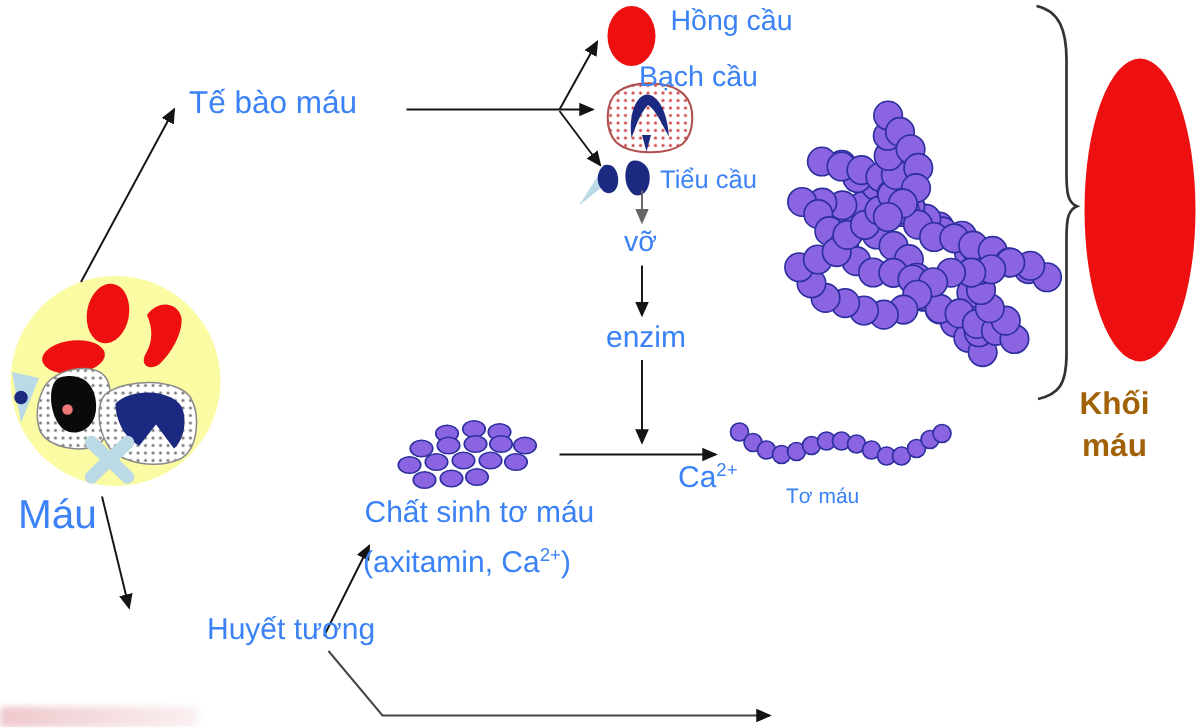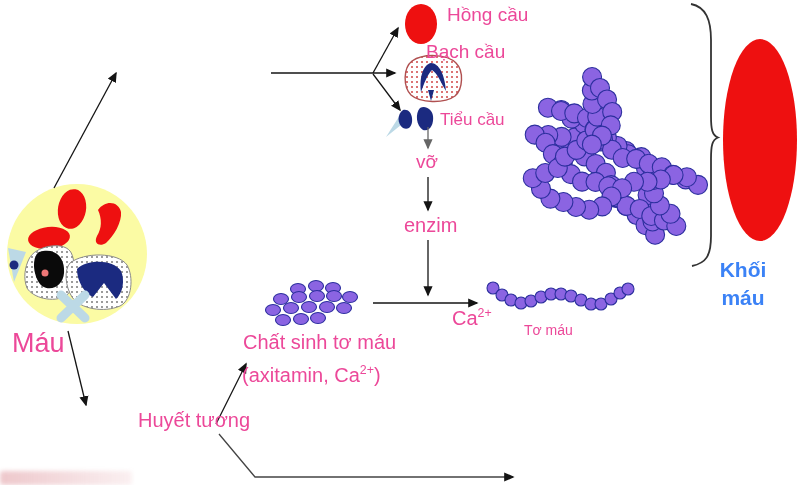--- a/index.html
+++ b/index.html
@@ -2,27 +2,27 @@
 <html style="--purple: #8b64e2; --red: #ee1010; --yellow: #fbfba4; --navy: #1b2a80; --lblue: #bcd9e6; --arrow: #141414;"><head>
 <meta charset="utf-8">
 <style>
   html,body{margin:0;padding:0;background:#fff;}
   .stage{
     position:relative;width:800px;height:485px;background:#fff;overflow:hidden;
     font-family:"Liberation Sans","DejaVu Sans",sans-serif;
   }
   .stage svg{position:absolute;left:0;top:0;}
   .lbl{
-    position:absolute;color:#ec4899;white-space:nowrap;line-height:1.15;
+    position:absolute;color:#3b82f6;white-space:nowrap;line-height:1.15;
     font-family:"Liberation Sans","DejaVu Sans",sans-serif;
   }
   .lbl sup{font-size:0.62em;}
   .clot-caption{
     position:absolute;left:703px;top:256px;width:80px;text-align:center;
-    font-size:21px;font-weight:700;color:#3b82f6;line-height:28px;
+    font-size:21px;font-weight:700;color:#a16207;line-height:28px;
   }
   .watermark{
     position:absolute;left:0px;top:471px;width:132px;height:14px;
     background:linear-gradient(90deg, rgba(210,110,120,.38), rgba(210,110,120,.10));
     filter:blur(2px);border-radius:3px;
   }
 </style>
 </head>
 <body>
 
@@ -223,20 +223,21 @@
       <line x1="428" y1="127" x2="428" y2="148" stroke="#666" marker-end="url(#arrG)"></line>
       <line x1="428" y1="177" x2="428" y2="210" marker-end="url(#arrB)"></line>
       <line x1="428" y1="240" x2="428" y2="295" marker-end="url(#arrB)"></line>
       <line x1="373" y1="303" x2="477" y2="303" marker-end="url(#arrB)"></line>
       <line x1="68" y1="331" x2="86" y2="405" marker-end="url(#arrB)"></line>
       <line x1="216" y1="424" x2="246" y2="364" marker-end="url(#arrB)"></line>
       <polyline points="219,434 255,477 513,477" stroke="#444" marker-end="url(#arrB)"></polyline>
     </g>
   </svg>
 
+  <div class="lbl" style="left:126px;top:57px;font-size:21px;">Tế bào máu</div>
   <div class="lbl" style="left:447px;top:4px;font-size:19px;">Hồng cầu</div>
   <div class="lbl" style="left:426px;top:41px;font-size:19px;">Bạch cầu</div>
   <div class="lbl" style="left:440px;top:110px;font-size:17px;">Tiểu cầu</div>
   <div class="lbl" style="left:416px;top:151px;font-size:19px;">vỡ</div>
   <div class="lbl" style="left:404px;top:214px;font-size:20px;">enzim</div>
   <div class="lbl" style="left:410px;top:306px;font-size:20px;margin-left:42px;"><span>Ca</span><sup>2+</sup></div>
   <div class="lbl" style="left:243px;top:331px;font-size:20px;">Chất sinh tơ máu</div>
   <div class="lbl" style="left:242px;top:363px;font-size:20px;"><span>(axitamin, Ca</span><sup>2+</sup><span>)</span></div>
   <div class="lbl" style="left:524px;top:322px;font-size:14px;">Tơ máu</div>
   <div class="lbl" style="left:12px;top:328px;font-size:27px;">Máu</div>

